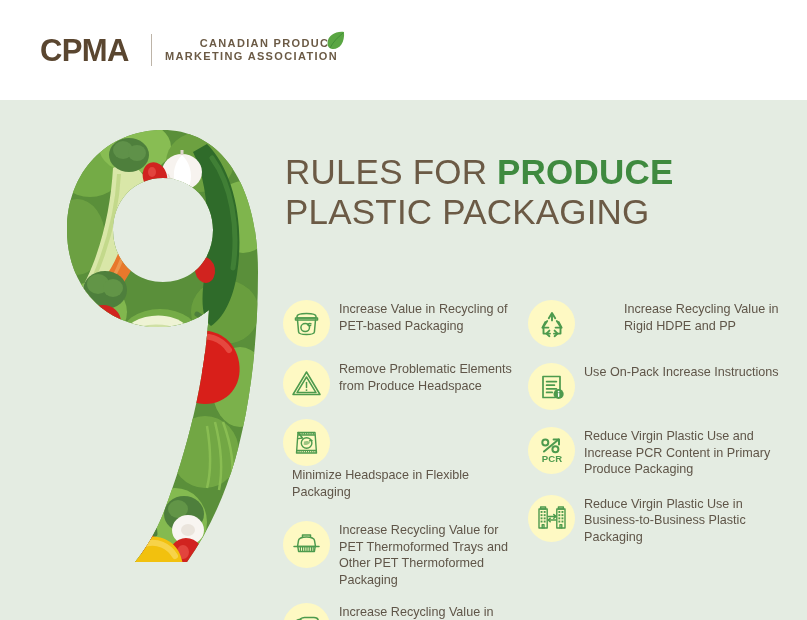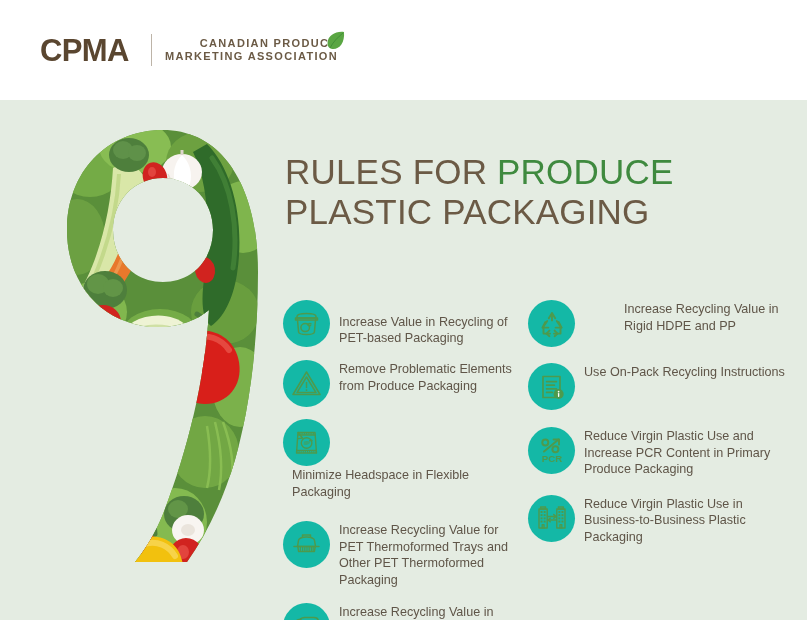--- a/index.html
+++ b/index.html
@@ -47,32 +47,32 @@
 
   
   #title-block {
     position:absolute; left:285px; top:52px; width:500px;
   }
   .title-line {
     font-size:35px; line-height:40px; color:#6b5a45;
     font-family:"Liberation Sans", sans-serif; letter-spacing:0.2px;
     white-space:nowrap;
   }
-  .title-accent { color:#3f8a3f; font-weight:normal; }
+  .title-accent { color:#3f8a3f; font-weight:bold; }
 
   
   #rules { position:absolute; left:0; top:0; width:807px; height:520px; }
   .rule-col { position:absolute; top:200px; }
   #col-left  { left:283px; width:235px; }
   #col-right { left:528px; width:265px; }
 
   .rule-item { position:relative; display:flex; align-items:flex-start; }
   .rule-icon {
     flex:0 0 auto; width:47px; height:47px; border-radius:50%;
-    background:#14b8a6; display:flex; align-items:center; justify-content:center;
+    background:#fef9c3; display:flex; align-items:center; justify-content:center;
   }
   .rule-icon svg { display:block; }
   .rule-text {
     margin-left:9px; padding-top:1px;
     font-size:12.6px; line-height:16.6px; color:#5f5548;
     font-family:"Liberation Sans", sans-serif;
   }
   #col-right .rule-text { font-size:12.6px; }
 </style>
 </head>
@@ -239,21 +239,21 @@
 
     <div id="title-block">
       <div class="title-line"><span>RULES FOR </span><span class="title-accent">PRODUCE</span></div>
       <div class="title-line">PLASTIC PACKAGING</div>
     </div>
 
     <div id="rules">
 
       <div class="rule-col" id="col-left">
 
-        <div class="rule-item" style="margin-bottom:13px;align-items:flex-end;">
+        <div class="rule-item" style="margin-bottom:13px;">
           <div class="rule-icon">
             <svg width="31" height="31" viewBox="0 0 31 31">
               <g fill="none" stroke="#4d9a4d" stroke-width="1.5" stroke-linejoin="round" stroke-linecap="round">
                 <path d="M6 8.5 C6 6.8 9.8 5.5 15.5 5.5 C21.2 5.5 25 6.8 25 8.5 L25 10 L6 10 Z"></path>
                 <path d="M4.5 10 L26.5 10 L26.5 12 L4.5 12 Z"></path>
                 <path d="M6.5 12 L7.6 24 C7.8 25.6 11 26.5 15.5 26.5 C20 26.5 23.2 25.6 23.4 24 L24.5 12"></path>
                 <ellipse cx="14.2" cy="19.6" rx="4.3" ry="4"></ellipse>
                 <path d="M17 16.2 C18.4 15.2 19.4 15.4 20 15.8"></path>
                 <path d="M16.6 16.6 C17.6 17.6 18.8 17.8 19.6 17.6"></path>
               </g>
@@ -266,21 +266,21 @@
           <div class="rule-icon">
             <svg width="31" height="31" viewBox="0 0 31 31">
               <g fill="none" stroke="#4d9a4d" stroke-width="1.5" stroke-linejoin="round" stroke-linecap="round">
                 <path d="M15.5 4 L29 26.5 L2 26.5 Z"></path>
                 <path d="M15.5 9 L25 24.6 L6 24.6 Z"></path>
                 <path d="M15.5 14.5 L15.5 19.5"></path>
                 <circle cx="15.5" cy="22.1" r="0.95" fill="#4d9a4d" stroke="none"></circle>
               </g>
             </svg>
           </div>
-          <div class="rule-text">Remove Problematic Elements from Produce Packaging</div>
+          <div class="rule-text">Remove Problematic Elements from Produce Headspace</div>
         </div>
 
         <div class="rule-item" style="margin-bottom:21px;flex-direction:column;">
           <div class="rule-icon">
             <svg width="31" height="31" viewBox="0 0 31 31">
               <g fill="none" stroke="#4d9a4d" stroke-width="1.4" stroke-linejoin="round" stroke-linecap="round">
                 <path d="M7 5.5 L24 5.5 L25.5 26 L5.5 26 Z"></path>
                 <path d="M7.6 8 L23.5 8"></path>
                 <path d="M6.2 23.4 L24.9 23.4"></path>
                 <path d="M7 5.5 L11.5 11 L7.4 11.6"></path>
@@ -359,21 +359,21 @@
                 <path d="M10.6 10.6 L20.4 10.6"></path>
                 <path d="M10.6 14.2 L18.4 14.2"></path>
                 <path d="M10.6 17.8 L20.4 17.8"></path>
                 <path d="M10.6 21.4 L16.2 21.4"></path>
               </g>
               <circle cx="22.6" cy="23" r="5.1" fill="#4d9a4d"></circle>
               <circle cx="22.6" cy="20.6" r="0.85" fill="#ffffff"></circle>
               <rect x="21.95" y="21.9" width="1.35" height="4" rx="0.6" fill="#ffffff"></rect>
             </svg>
           </div>
-          <div class="rule-text">Use On-Pack Recycling Instructions</div>
+          <div class="rule-text">Use On-Pack Increase Instructions</div>
         </div>
 
         <div class="rule-item" style="margin-bottom:17px;">
           <div class="rule-icon">
             <svg width="34" height="34" viewBox="0 0 34 34">
               <g fill="none" stroke="#4d9a4d" stroke-width="2" stroke-linecap="round" stroke-linejoin="round">
                 <path d="M9 17.5 L23.5 5.5"></path>
                 <path d="M18.6 5.5 L24 5.5 L24 10.6"></path>
                 <circle cx="10.3" cy="8.4" r="3"></circle>
                 <circle cx="20.4" cy="15.2" r="3"></circle>

